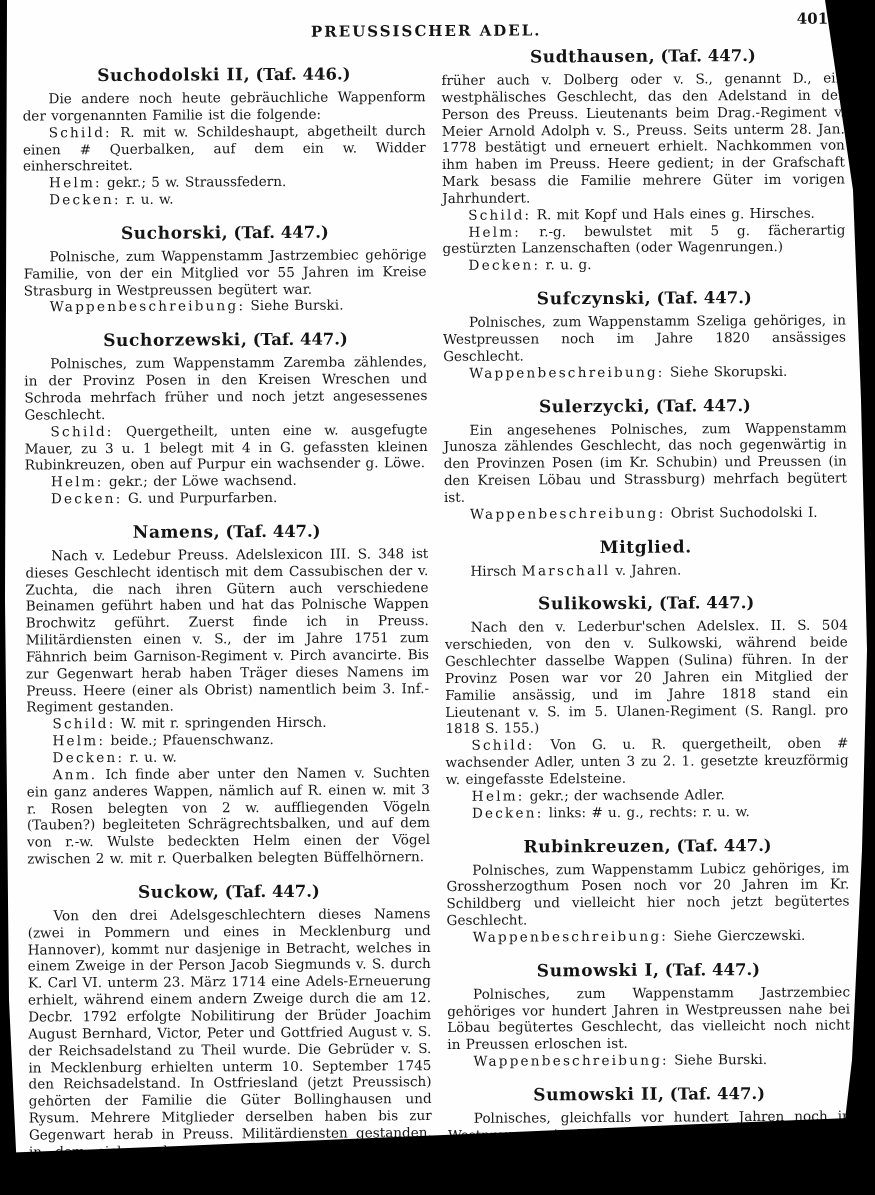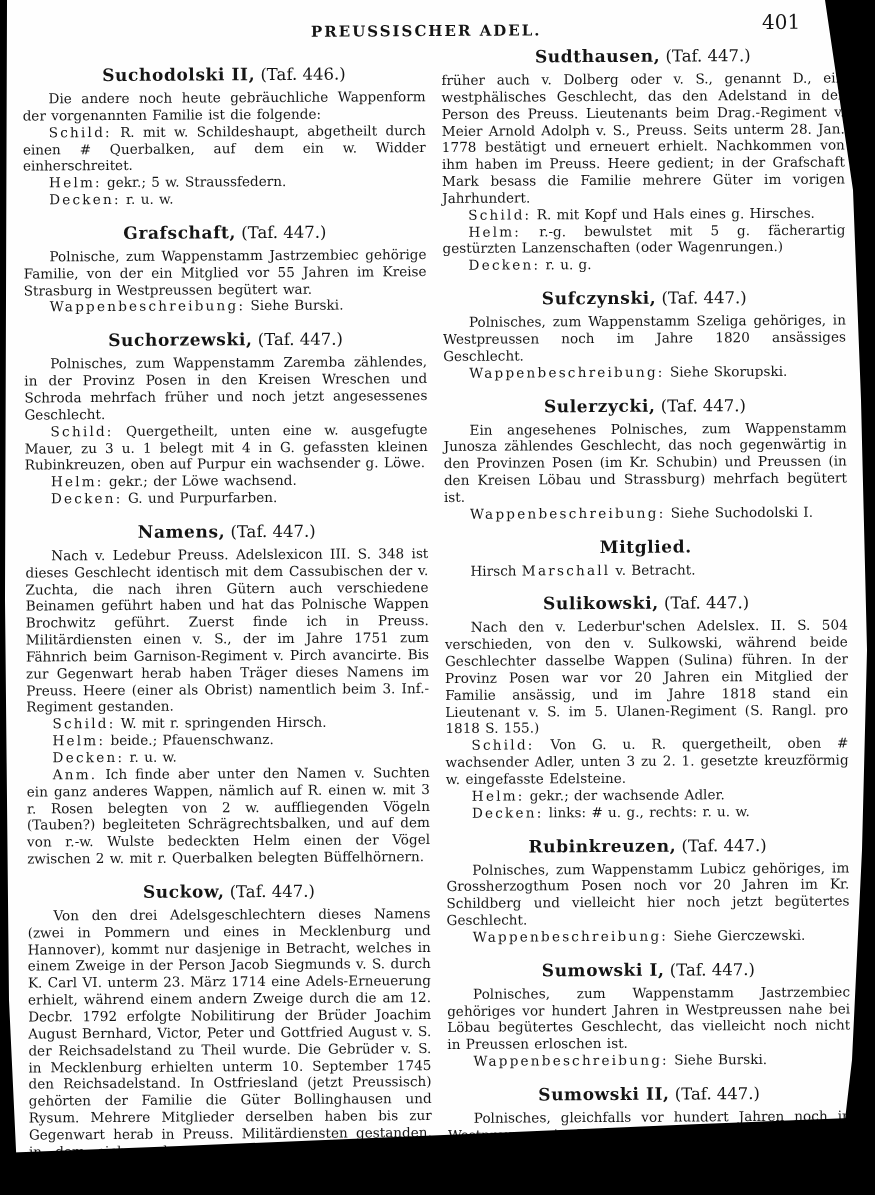--- a/index.html
+++ b/index.html
@@ -18,31 +18,31 @@
     transform-origin:50% 0;
   }
   .running-head {
     position:relative; height:38px;
   }
   .head-title {
     position:absolute; left:50%; top:12px; transform:translateX(-53%);
     font-size:15px; letter-spacing:2px; font-weight:700; white-space:nowrap;
   }
   .page-num {
-    position:absolute; right:44px; top:2px; font-size:20px; font-weight:400;
+    position:absolute; right:16px; top:2px; font-size:15px; font-weight:700;
   }
   .cols { display:flex; gap:16px; }
   .col { width:403px; }
   .col-right { margin-top:-16px; }
   h3.entry-head {
     margin:15px 0 5px 0; text-align:center;
     font-size:16.5px; font-weight:400; white-space:nowrap;
   }
   h3.entry-head .ename { font-weight:700; letter-spacing:0.6px; font-size:17px; }
-  h3.entry-head .taf { font-weight:400; }
+  h3.entry-head .taf { font-weight:700; }
   p.para {
     margin:0; font-size:13.6px; line-height:1.24;
     text-align:justify; text-indent:26px;
     word-spacing:1px;
   }
   p.para.noindent { text-indent:0; }
   .sperr { letter-spacing:2.2px; }
   svg.artifacts { position:absolute; inset:0; pointer-events:none; }
 </style>
 </head>
@@ -58,21 +58,21 @@
   <div class="cols">
     <div class="col col-left" id="col-left">
         <section>
           <h3 class="entry-head"><span class="ename">Suchodolski II,</span> <span class="taf">(Taf. 446.)</span></h3>
           <p class="para"><span class="plain">Die andere noch heute gebräuchliche Wappenform der vorgenannten Familie ist die folgende:</span></p>
           <p class="para"><span class="sperr">Schild:</span><span class="plain"> R. mit w. Schildeshaupt, abgetheilt durch einen # Querbalken, auf dem ein w. Widder einherschreitet.</span></p>
           <p class="para"><span class="sperr">Helm:</span><span class="plain"> gekr.; 5 w. Straussfedern.</span></p>
           <p class="para"><span class="sperr">Decken:</span><span class="plain"> r. u. w.</span></p>
         </section>
         <section>
-          <h3 class="entry-head"><span class="ename">Grafschaft,</span> <span class="taf">(Taf. 447.)</span></h3>
+          <h3 class="entry-head"><span class="ename">Suchorski,</span> <span class="taf">(Taf. 447.)</span></h3>
           <p class="para"><span class="plain">Polnische, zum Wappenstamm Jastrzembiec gehörige Familie, von der ein Mitglied vor 55 Jahren im Kreise Strasburg in Westpreussen begütert war.</span></p>
           <p class="para"><span class="sperr">Wappenbeschreibung:</span><span class="plain"> Siehe Burski.</span></p>
         </section>
         <section>
           <h3 class="entry-head"><span class="ename">Suchorzewski,</span> <span class="taf">(Taf. 447.)</span></h3>
           <p class="para"><span class="plain">Polnisches, zum Wappenstamm Zaremba zählendes, in der Provinz Posen in den Kreisen Wreschen und Schroda mehrfach früher und noch jetzt angesessenes Geschlecht.</span></p>
           <p class="para"><span class="sperr">Schild:</span><span class="plain"> Quergetheilt, unten eine w. ausgefugte Mauer, zu 3 u. 1 belegt mit 4 in G. gefassten kleinen Rubinkreuzen, oben auf Purpur ein wachsender g. Löwe.</span></p>
           <p class="para"><span class="sperr">Helm:</span><span class="plain"> gekr.; der Löwe wachsend.</span></p>
           <p class="para"><span class="sperr">Decken:</span><span class="plain"> G. und Purpurfarben.</span></p>
         </section>
@@ -99,25 +99,25 @@
           <p class="para"><span class="sperr">Decken:</span><span class="plain"> r. u. g.</span></p>
         </section>
         <section>
           <h3 class="entry-head"><span class="ename">Sufczynski,</span> <span class="taf">(Taf. 447.)</span></h3>
           <p class="para"><span class="plain">Polnisches, zum Wappenstamm Szeliga gehöriges, in Westpreussen noch im Jahre 1820 ansässiges Geschlecht.</span></p>
           <p class="para"><span class="sperr">Wappenbeschreibung:</span><span class="plain"> Siehe Skorupski.</span></p>
         </section>
         <section>
           <h3 class="entry-head"><span class="ename">Sulerzycki,</span> <span class="taf">(Taf. 447.)</span></h3>
           <p class="para"><span class="plain">Ein angesehenes Polnisches, zum Wappenstamm Junosza zählendes Geschlecht, das noch gegenwärtig in den Provinzen Posen (im Kr. Schubin) und Preussen (in den Kreisen Löbau und Strassburg) mehrfach begütert ist.</span></p>
-          <p class="para"><span class="sperr">Wappenbeschreibung:</span><span class="plain"> Siehe Suchodolski I.</span></p>
+          <p class="para"><span class="sperr">Wappenbeschreibung:</span><span class="plain"> Obrist Suchodolski I.</span></p>
         </section>
         <section>
           <h3 class="entry-head"><span class="ename">Mitglied.</span></h3>
-          <p class="para"><span class="plain">Hirsch </span><span class="sperr">Marschall</span><span class="plain"> v. Betracht.</span></p>
+          <p class="para"><span class="plain">Hirsch </span><span class="sperr">Marschall</span><span class="plain"> v. Jahren.</span></p>
         </section>
         <section>
           <h3 class="entry-head"><span class="ename">Sulikowski,</span> <span class="taf">(Taf. 447.)</span></h3>
           <p class="para"><span class="plain">Nach den v. Lederbur'schen Adelslex. II. S. 504 verschieden, von den v. Sulkowski, während beide Geschlechter dasselbe Wappen (Sulina) führen. In der Provinz Posen war vor 20 Jahren ein Mitglied der Familie ansässig, und im Jahre 1818 stand ein Lieutenant v. S. im 5. Ulanen-Regiment (S. Rangl. pro 1818 S. 155.)</span></p>
           <p class="para"><span class="sperr">Schild:</span><span class="plain"> Von G. u. R. quergetheilt, oben # wachsender Adler, unten 3 zu 2. 1. gesetzte kreuzförmig w. eingefasste Edelsteine.</span></p>
           <p class="para"><span class="sperr">Helm:</span><span class="plain"> gekr.; der wachsende Adler.</span></p>
           <p class="para"><span class="sperr">Decken:</span><span class="plain"> links: # u. g., rechts: r. u. w.</span></p>
         </section>
         <section>
           <h3 class="entry-head"><span class="ename">Rubinkreuzen,</span> <span class="taf">(Taf. 447.)</span></h3>

